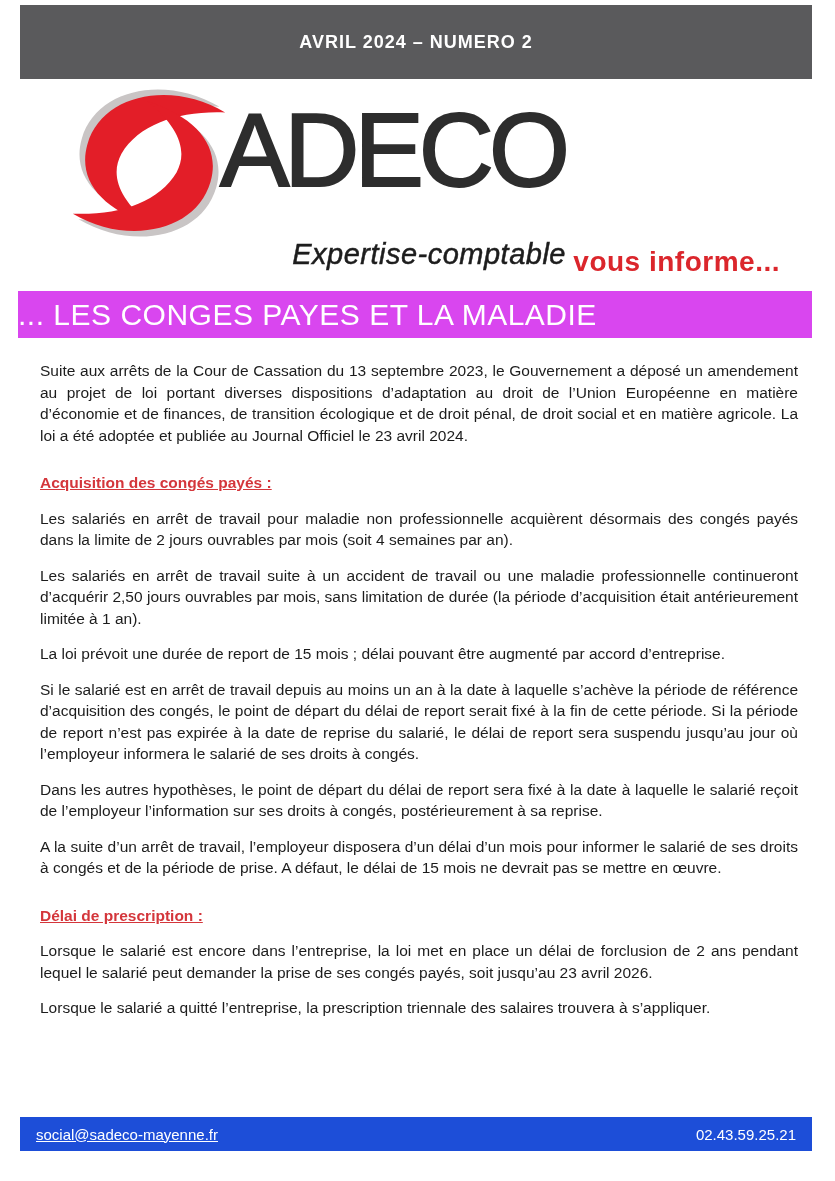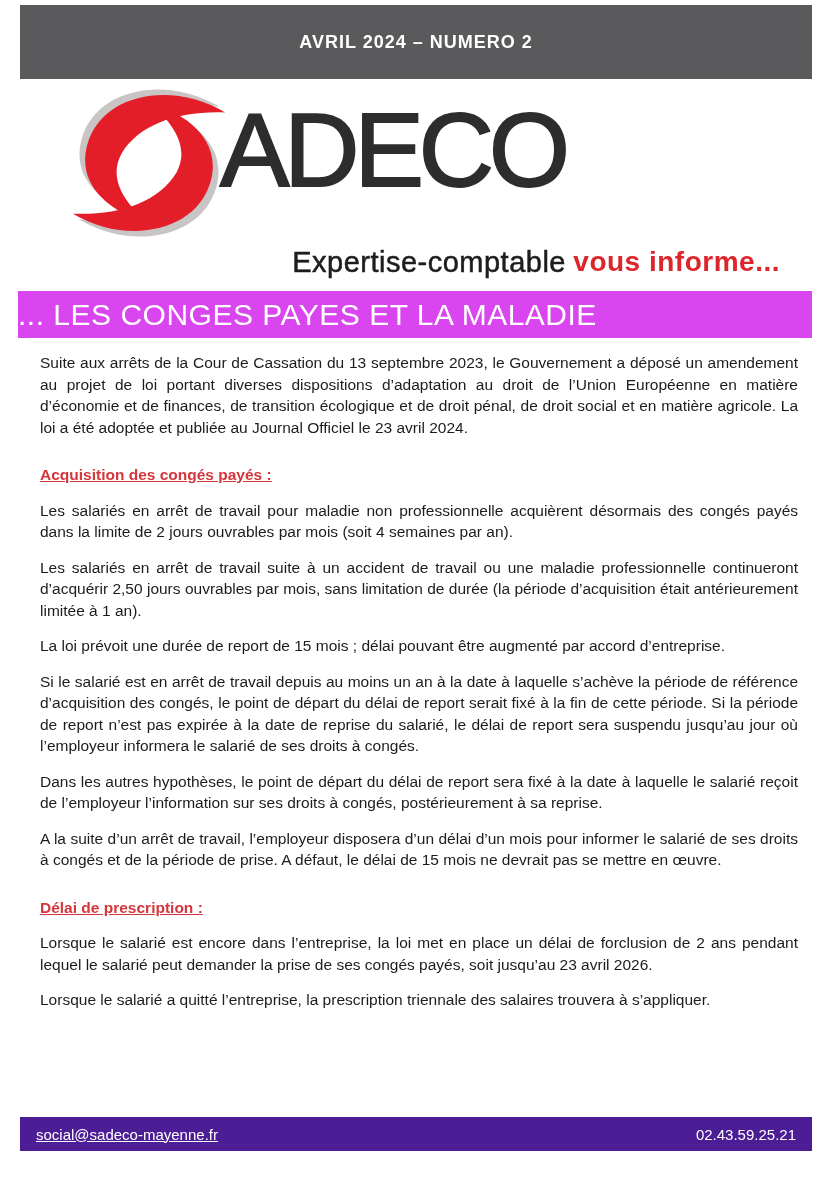--- a/index.html
+++ b/index.html
@@ -39,22 +39,23 @@
     letter-spacing: -5px;
     margin: 10px 0 0 -10px;
     white-space: nowrap;
   }
   .logo-sub {
     width: 498px;
     text-align: right;
     font-size: 29px;
     color: #1D1D1D;
     -webkit-text-stroke: 0.5px #1D1D1D;
-    margin-top: 8px;
+    margin-top: 0px;
     letter-spacing: 0.5px;
+    font-style: italic;
   }
 
   
   .tagline {
     position: absolute;
     right: 55px; top: 246px;
     font-size: 28px;
     font-weight: bold;
     color: #DB262C;
     letter-spacing: 0.5px;
@@ -77,37 +78,37 @@
   
   .content {
     position: absolute;
     left: 40px; top: 352px;
     width: 758px;
     font-size: 15.5px;
     line-height: 21.5px;
     color: #1C1C1C;
     text-align: justify;
   }
-  .content p { margin: 0 0 14px 0; }
+  .content p { margin: 8px 0 14px 0; }
   .sec-heading {
     color: #D4363B;
     font-weight: bold;
     text-decoration: underline;
     font-size: 15.5px;
     line-height: 21.5px;
     margin: 26px 0 14px 0;
     text-align: left;
   }
 
   
   .footer-bar {
     position: absolute;
     left: 20px; top: 1117px;
     width: 792px; height: 34px;
-    background: #4c1d95;
+    background: #1d4ed8;
     color: #ffffff;
     display: flex; align-items: center; justify-content: space-between;
     padding: 0 16px;
     box-sizing: border-box;
     font-size: 15px;
   }
   .footer-bar a { color: #ffffff; text-decoration: underline; cursor: pointer; }
 </style>
 </head>
 <body>

